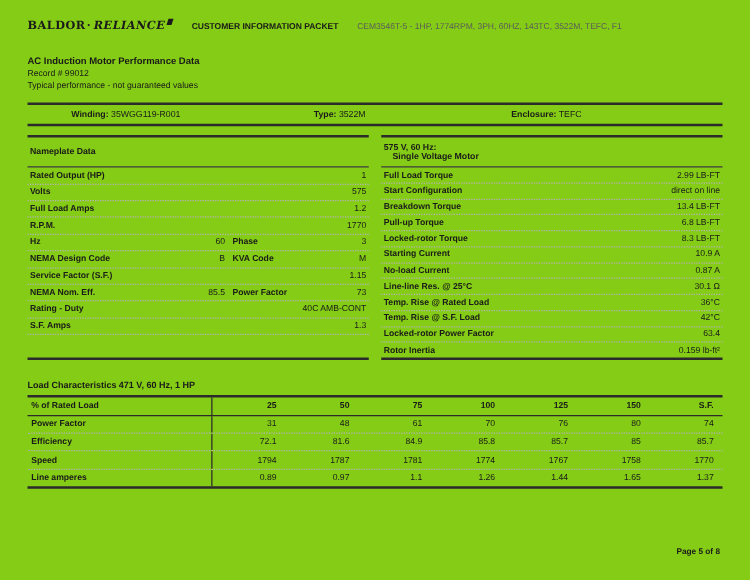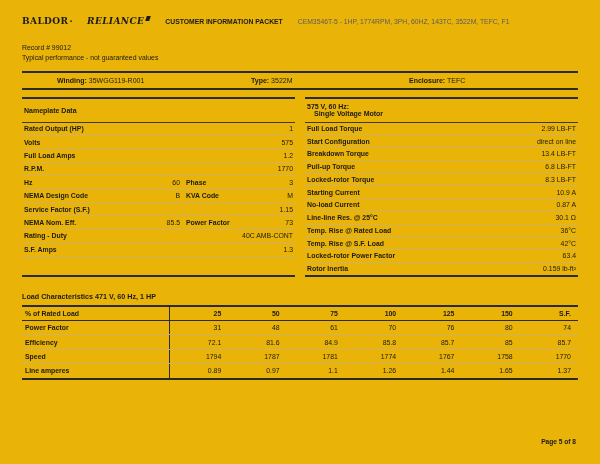--- a/index.html
+++ b/index.html
@@ -1,25 +1,25 @@
 <!DOCTYPE html>
 <html><head>
 <meta charset="utf-8">
 <style>
   html,body { margin:0; padding:0; background:#fff; }
   .page {
-    position:relative; width:600px; height:464px; background:#eab308;
+    position:relative; width:600px; height:464px; background:#84cc16;
     font-family:"Liberation Sans", sans-serif; color:#1a1a1a;
     box-sizing:border-box; padding:15px 22px 0 22px; overflow:hidden;
   }
   
   .header-bar { display:flex; align-items:center; height:12px; }
   .logo { display:flex; align-items:baseline; font-family:"DejaVu Serif", serif;
           font-weight:bold; font-size:9px; letter-spacing:.4px; white-space:nowrap; }
-  .logo .reliance { font-style:italic; margin-left:13px; }
+  .logo .reliance { font-style:italic; margin-left:1px; }
   .logo .dot { margin:0 1px; }
   .logo-flag { display:inline-block; width:4px; height:5px; background:#1a1a1a;
                transform:skewX(-18deg); margin-left:2px; position:relative; top:-3px; }
   .packet-title { font-weight:bold; font-size:6.8px; margin-left:15px; white-space:nowrap; }
   .model-spec { font-size:6.8px; color:#5b5b5b; margin-left:15px; white-space:nowrap; }
   
   .title-block { margin-top:17px; }
   .perf-title { font-weight:bold; font-size:7.6px; }
   .record-line, .note-line { font-size:6.9px; margin-top:2.6px; }
   
@@ -71,20 +71,21 @@
       <span>BALDOR</span>
         <span class="dot">·</span>
         <span class="reliance">RELIANCE</span>
         <span class="logo-flag"></span>
     </div>
     <div class="packet-title">CUSTOMER INFORMATION PACKET</div>
     <div class="model-spec">CEM3546T-5 - 1HP, 1774RPM, 3PH, 60HZ, 143TC, 3522M, TEFC, F1</div>
   </div>
 
   <div class="title-block">
+    <div class="perf-title">AC Induction Motor Performance Data</div>
     <div class="record-line">Record # 99012</div>
     <div class="note-line">Typical performance - not guaranteed values</div>
   </div>
 
   <div class="winding-bar">
     <div class="cell w1">
       <span class="lbl">Winding:</span>
       <span class="val">35WGG119-R001</span>
     </div>
     <div class="cell w2">

